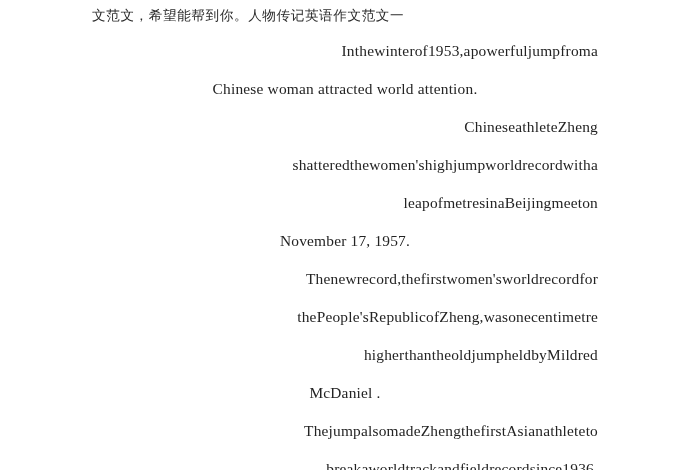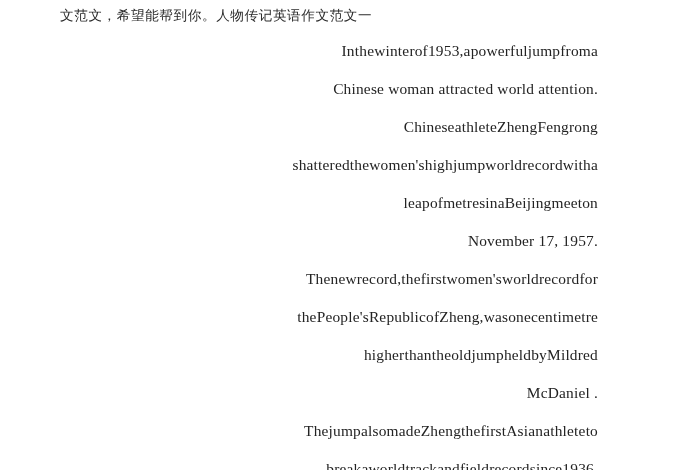--- a/index.html
+++ b/index.html
@@ -11,41 +11,41 @@
     height: 470px;
     background: #ffffff;
     font-family: "Liberation Serif", serif;
     color: #1a1a1a;
     overflow: hidden;
   }
   .page {
     width: 700px;
     height: 470px;
     box-sizing: border-box;
-    padding: 0 102px 0 60px;
+    padding: 0 102px 0 92px;
     background: #ffffff;
     position: relative;
   }
   .doc-body {
     padding-top: 2px;
   }
   
   .line {
     display: flex;
     justify-content: flex-end;
     height: 38px;
     line-height: 38px;
     white-space: pre;
     font-size: 15.4px;
     letter-spacing: 0.2px;
     color: #232323;
     overflow: hidden;
   }
   .line.last {
-    justify-content: flex-end;
+    justify-content: center;
   }
   .line .w {
     white-space: pre;
   }
   .line.cjk {
     font-family: "DejaVu Sans", "Liberation Sans", sans-serif;
     font-size: 13.6px;
     letter-spacing: 0.4px;
     justify-content: flex-start;
     color: #2b2b2b;
@@ -60,21 +60,21 @@
   }
 </style>
 </head>
 <body>
 
 <div class="page">
   <div class="doc-body" id="doc-body">
       <div class="line cjk last first-clip"><span class="w">文范文，希望能帮到你。人物传记英语作文范文一</span></div>
       <div class="line"><span class="w">In</span><span class="w">the</span><span class="w">winter</span><span class="w">of</span><span class="w">1953,</span><span class="w">a</span><span class="w">powerful</span><span class="w">jump</span><span class="w">from</span><span class="w">a</span></div>
       <div class="line last"><span class="w">Chinese woman attracted world attention.</span></div>
-      <div class="line"><span class="w">Chinese</span><span class="w">athlete</span><span class="w">Zheng</span><span class="w">Fengrong</span></div>
+      <div class="line"><span class="w">Chinese</span><span class="w">athlete</span><span class="w">Zheng</span></div>
       <div class="line"><span class="w">shattered</span><span class="w">the</span><span class="w">women's</span><span class="w">high</span><span class="w">jump</span><span class="w">world</span><span class="w">record</span><span class="w">with</span><span class="w">a</span></div>
       <div class="line"><span class="w">leap</span><span class="w">of</span><span class="w">metres</span><span class="w">in</span><span class="w">a</span><span class="w">Beijing</span><span class="w">meet</span><span class="w">on</span></div>
       <div class="line last"><span class="w">November 17, 1957.</span></div>
       <div class="line"><span class="w">The</span><span class="w">new</span><span class="w">record,</span><span class="w">the</span><span class="w">first</span><span class="w">women's</span><span class="w">world</span><span class="w">record</span><span class="w">for</span></div>
       <div class="line"><span class="w">the</span><span class="w">People's</span><span class="w">Republic</span><span class="w">of</span><span class="w">Zheng,</span><span class="w">was</span><span class="w">one</span><span class="w">centimetre</span></div>
       <div class="line"><span class="w">higher</span><span class="w">than</span><span class="w">the</span><span class="w">old</span><span class="w">jump</span><span class="w">held</span><span class="w">by</span><span class="w">Mildred</span></div>
       <div class="line last"><span class="w">McDaniel .</span></div>
       <div class="line"><span class="w">The</span><span class="w">jump</span><span class="w">also</span><span class="w">made</span><span class="w">Zheng</span><span class="w">the</span><span class="w">first</span><span class="w">Asian</span><span class="w">athlete</span><span class="w">to</span></div>
       <div class="line"><span class="w">break</span><span class="w">a</span><span class="w">world</span><span class="w">track</span><span class="w">and</span><span class="w">field</span><span class="w">record</span><span class="w">since</span><span class="w">1936.</span></div>
     </div>

